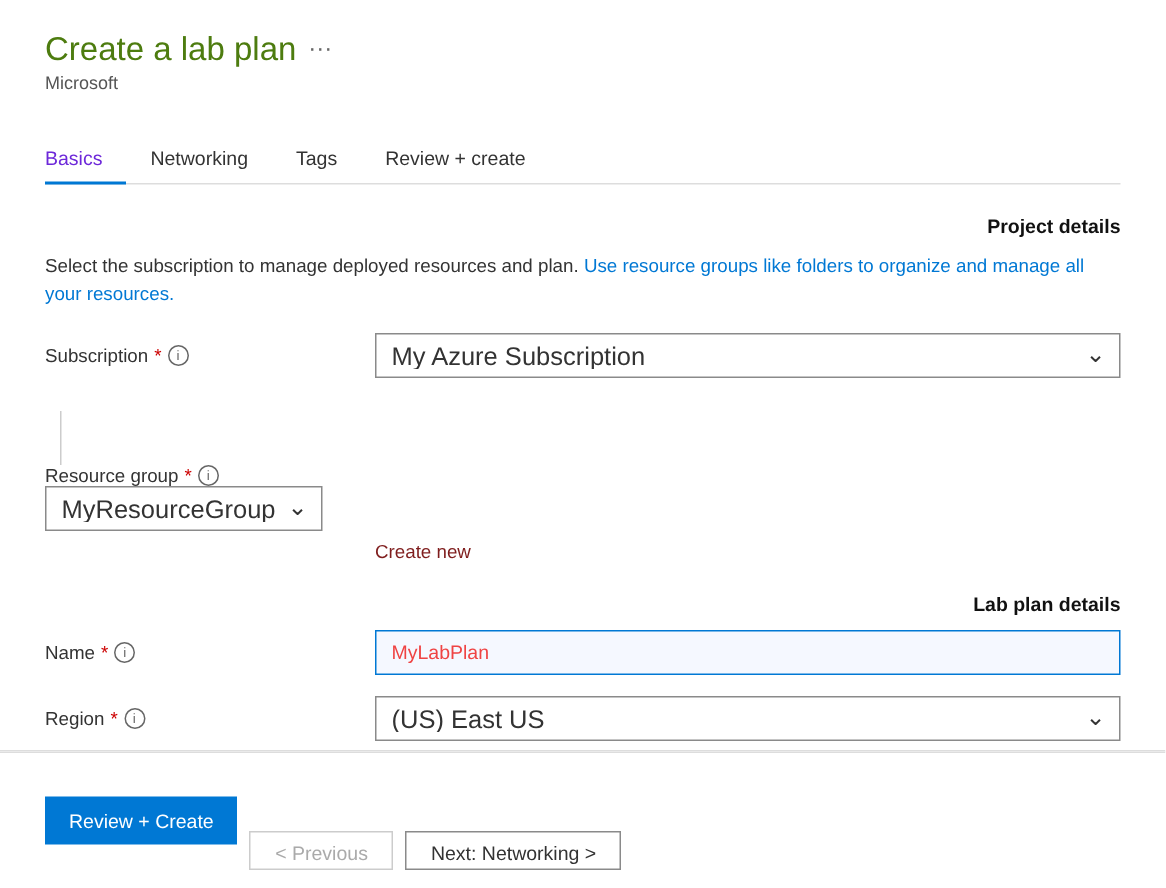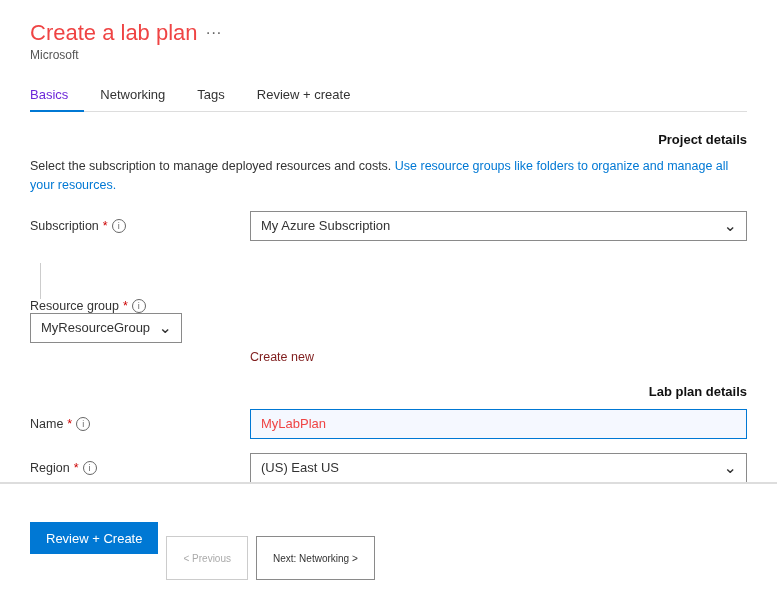--- a/index.html
+++ b/index.html
@@ -24,33 +24,33 @@
     .page-title-area {
       display: flex;
       align-items: center;
       gap: 8px;
       margin-bottom: 2px;
     }
 
     .page-title {
       font-size: 22px;
       font-weight: 300;
-      color: #ef4444;
+      color: #4d7c0f;
     }
 
     .ellipsis-icon {
       color: #666;
       font-size: 16px;
       cursor: pointer;
     }
 
     .page-subtitle {
       font-size: 12px;
       color: #555;
-      margin-bottom: 16px;
+      margin-bottom: 27px;
     }
 
     
     .tabs {
       display: flex;
       border-bottom: 1px solid #ddd;
       margin-bottom: 20px;
       gap: 0;
     }
 
@@ -129,21 +129,21 @@
 
     .form-control-wrapper {
       flex: 1;
     }
 
     .form-select {
       width: 100%;
       padding: 5px 30px 5px 10px;
       border: 1px solid #8a8a8a;
       background: #fff;
-      font-size: 13px;
+      font-size: 17px;
       color: #333;
       appearance: none;
       -webkit-appearance: none;
       cursor: pointer;
       height: 30px;
       position: relative;
     }
 
     .select-wrapper {
       position: relative;
@@ -230,23 +230,23 @@
       font-size: 13px;
       cursor: pointer;
       height: 32px;
     }
 
     .btn-secondary {
       background: #fff;
       color: #333;
       border: 1px solid #8a8a8a;
       padding: 6px 16px;
-      font-size: 10px;
-      cursor: pointer;
-      height: 44px;
+      font-size: 13px;
+      cursor: pointer;
+      height: 26px;
       margin-top: 40px;
     }
 
     .btn-secondary:disabled,
     .btn-disabled {
       color: #aaa;
       border-color: #ccc;
       cursor: default;
       background: #fff;
     }
@@ -267,21 +267,21 @@
     <div class="tab active">Basics</div>
     <div class="tab">Networking</div>
     <div class="tab">Tags</div>
     <div class="tab">Review + create</div>
   </div>
 
   
   <div class="section-title">Project details</div>
 
   <p class="description-text">
-    <span>Select the subscription to manage deployed resources and costs. </span><a class="link">Use resource groups like folders to organize and manage all your resources.</a>
+    <span>Select the subscription to manage deployed resources and plan. </span><a class="link">Use resource groups like folders to organize and manage all your resources.</a>
   </p>
 
   
   <div class="form-row">
     <div class="form-label">
       <span>Subscription</span>
         <span class="required"> *</span>
       <span class="info-icon">i</span>
     </div>
     <div class="form-control-wrapper">

